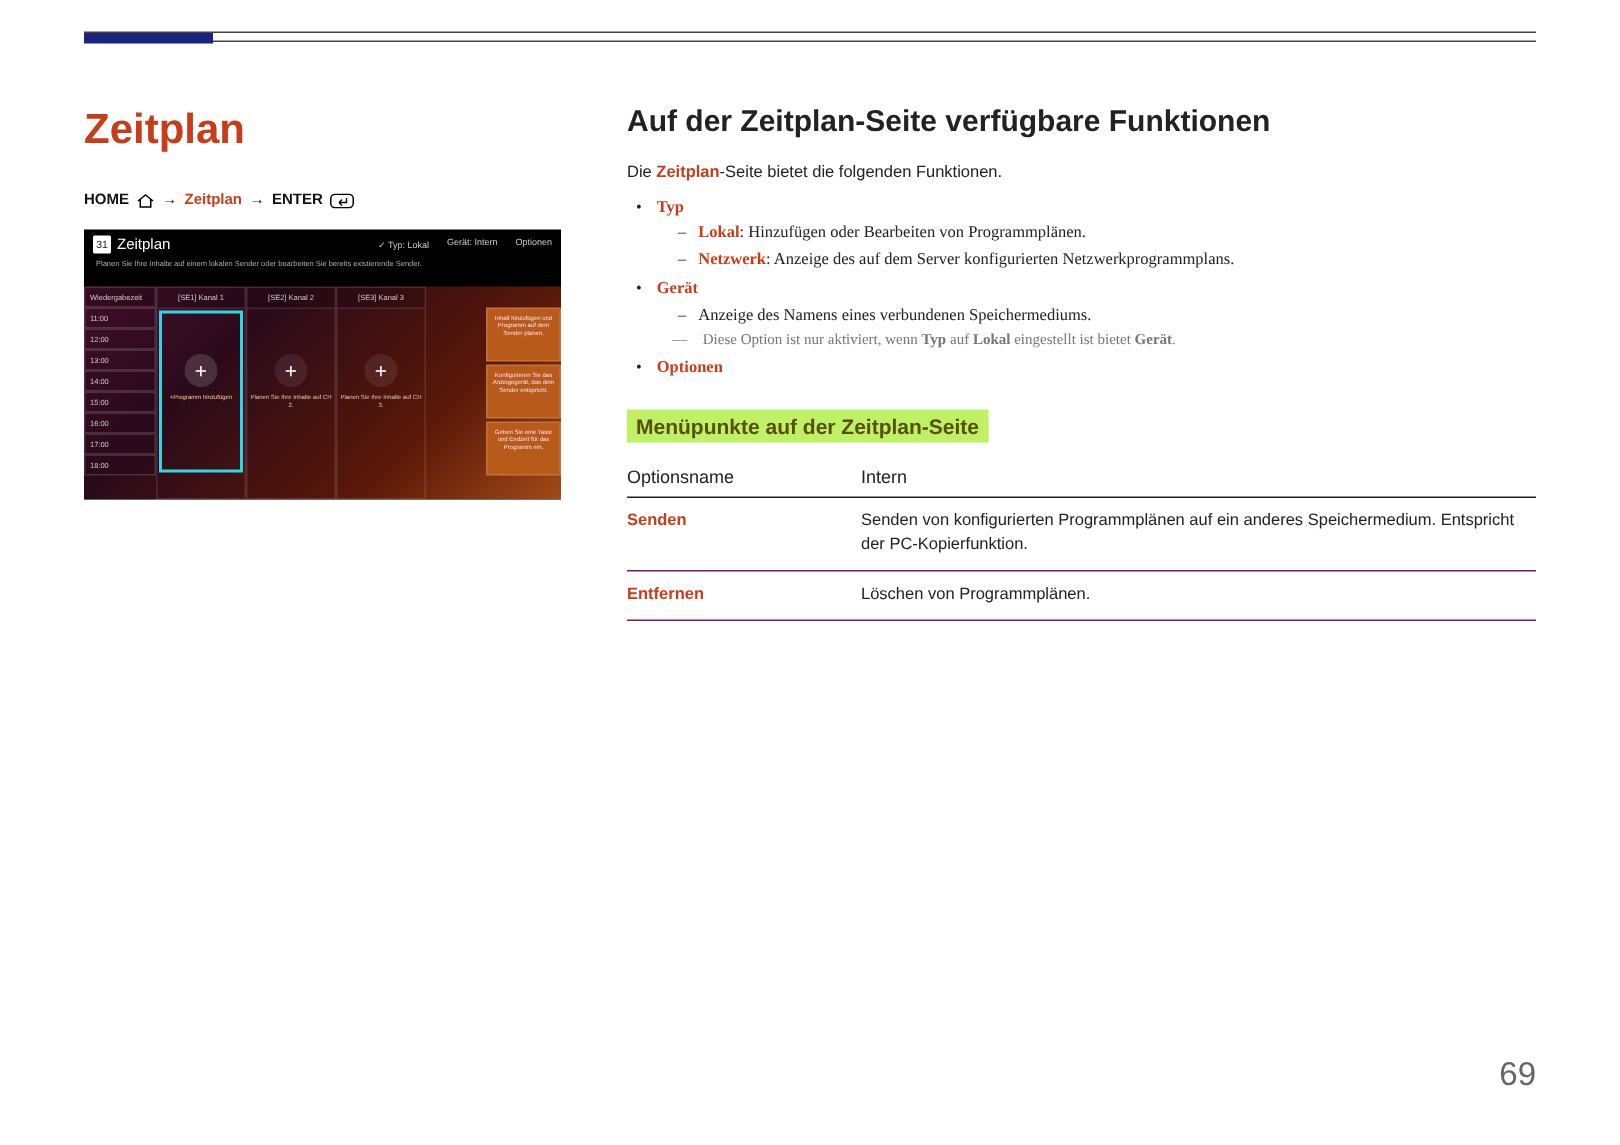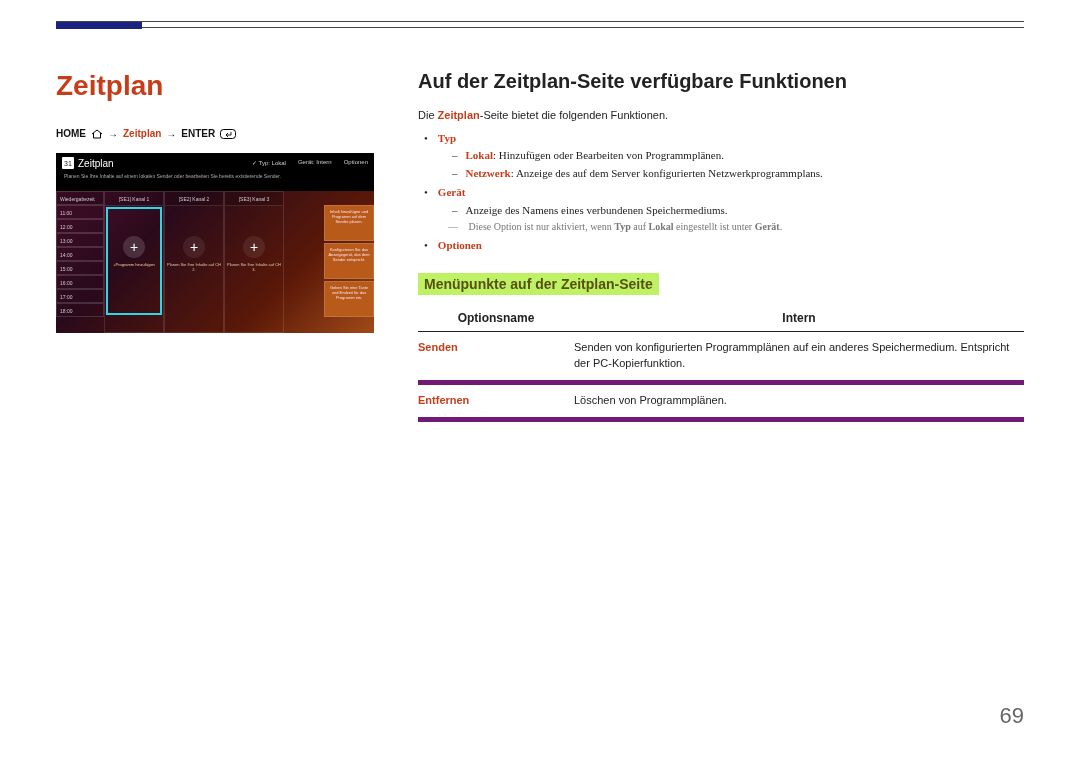--- a/index.html
+++ b/index.html
@@ -34,22 +34,22 @@
   .red { color: #c73d1a; font-weight: bold; }
   .bullets { margin-left: 6px; font-size: 11px; line-height: 1.6; font-family: Liberation Serif, serif; }
   .bullets .l1 { margin-top: 2px; }
   .bullets .l1::before { content: "•"; margin-right: 10px; color: #222; }
   .bullets .l2 { margin-left: 28px; }
   .bullets .l2::before { content: "–"; margin-right: 8px; color: #222; }
   .bullets .note { margin-left: 24px; font-size: 10px; color: #777; }
   .bullets .note::before { content: "―"; margin-right: 8px; color: #888; }
   .sub-h { background: #bef264; color: #585012; font-size: 14px; font-weight: 700; padding: 3px 6px; display: inline-block; margin: 18px 0 10px; }
   .tbl { width: 100%; border-collapse: collapse; font-size: 11px; }
-  .tbl th { text-align: center; font-size: 12px; font-weight: 700; padding: 6px 0; border-bottom: 1px solid #222; }
-  .tbl td { padding: 8px 0; border-bottom: 5px solid #701a75; vertical-align: top; line-height: 1.45; }
+  .tbl th { text-align: left; font-size: 12px; font-weight: 400; padding: 6px 0; border-bottom: 1px solid #222; }
+  .tbl td { padding: 8px 0; border-bottom: 1px solid #701a75; vertical-align: top; line-height: 1.45; }
   .tbl td:first-child { width: 156px; color: #c73d1a; font-weight: bold; }
   .pagenum { position: absolute; right: 56px; bottom: 34px; font-size: 22px; color: #666; }
 </style>
 </head>
 <body>
 
 <div class="topbar">
     <div class="topbar-mark"></div>
   </div>
 
@@ -126,21 +126,21 @@
     <div class="para">
       <span>Die </span><span class="red">Zeitplan</span><span>-Seite bietet die folgenden Funktionen.</span>
     </div>
     <div class="bullets">
       <div class="l1"><span class="red">Typ</span></div>
       <div class="l2"><span class="red">Lokal</span><span>: Hinzufügen oder Bearbeiten von Programmplänen.</span></div>
       <div class="l2"><span class="red">Netzwerk</span><span>: Anzeige des auf dem Server konfigurierten Netzwerkprogrammplans.</span></div>
       <div class="l1"><span class="red">Gerät</span></div>
       <div class="l2">Anzeige des Namens eines verbundenen Speichermediums.</div>
       <div class="note">
-        <span>Diese Option ist nur aktiviert, wenn </span><b>Typ</b><span> auf </span><b>Lokal</b><span> eingestellt ist unter </span><b>Gerät</b><span>.</span>
+        <span>Diese Option ist nur aktiviert, wenn </span><b>Typ</b><span> auf </span><b>Lokal</b><span> eingestellt ist bietet </span><b>Gerät</b><span>.</span>
       </div>
       <div class="l1"><span class="red">Optionen</span></div>
     </div>
 
     <div class="sub-h">Menüpunkte auf der Zeitplan-Seite</div>
 
     <table class="tbl">
       <thead>
         <tr>
           <th>Optionsname</th>

